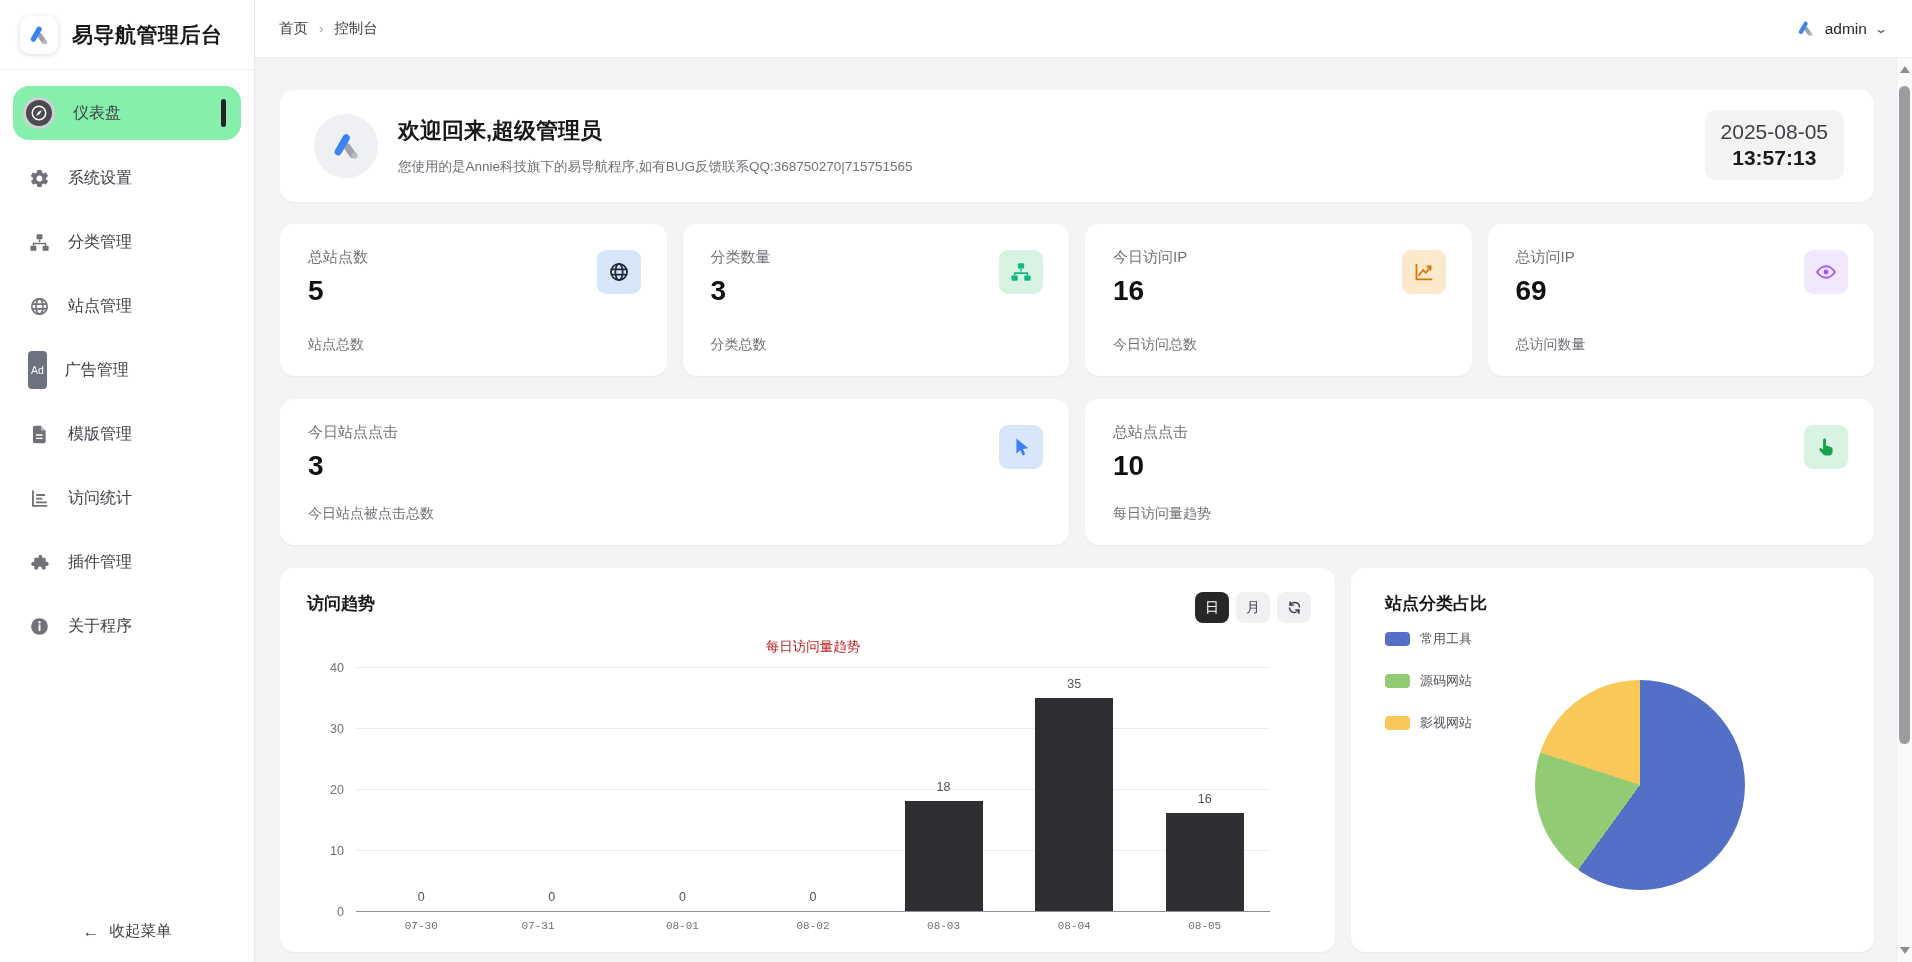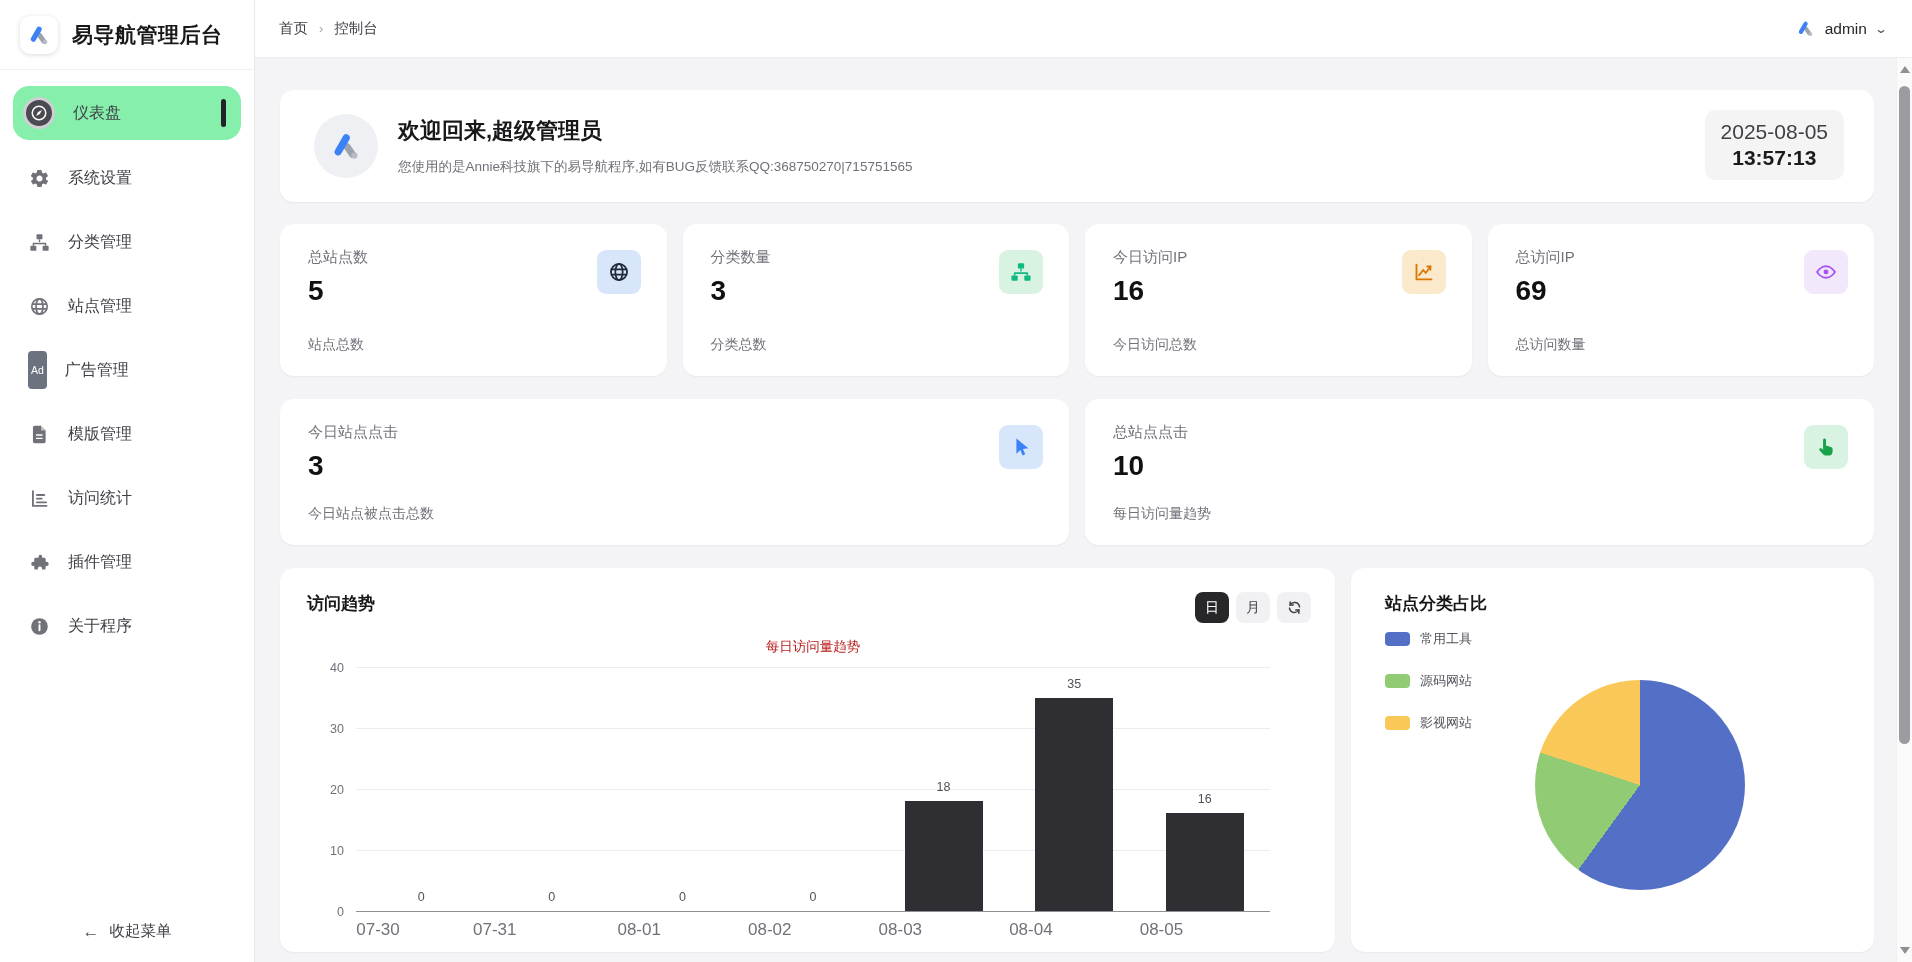--- a/index.html
+++ b/index.html
@@ -70,21 +70,21 @@
   .tbtn { width:34px; height:31px; border-radius:8px; border:none; font-size:14px; display:flex; align-items:center; justify-content:center; cursor:pointer; font-family:inherit; }
   .tbtn.dark { background:#27272a; color:#fff; }
   .tbtn.light { background:#f1f1f3; color:#3f3f46; }
   .tbtn svg { width:15px; height:15px; }
 
   .chart-title { position:absolute; left:76px; top:70px; width:914px; text-align:center; font-size:13.5px; color:#b91c1c; }
   #plot { position:absolute; left:76px; top:100px; width:914px; height:244px; }
   .gridline { position:absolute; left:0; right:0; height:1px; background:#ececef; }
   .gridline.base { background:#8f8f95; }
   .ytick { position:absolute; left:-52px; width:40px; text-align:right; font-size:12.5px; color:#71717a; transform:translateY(-50%); }
-  .xtick { position:absolute; top:252px; width:130px; text-align:left; font-size:17px; color:#71717a; }
+  .xtick { position:absolute; top:252px; width:130px; text-align:center; font-size:11px; color:#71717a;font-family:Liberation Mono, monospace; }
   .bar { position:absolute; bottom:1px; background:#2f2f33; }
   .bar-label { position:absolute; width:130px; text-align:center; font-size:12.5px; color:#52525b; }
 
   
   .legend { position:absolute; left:34px; top:62px; display:flex; flex-direction:column; gap:24px; }
   .legend-item { display:flex; align-items:center; gap:10px; cursor:pointer; }
   .legend-swatch { width:25px; height:14px; border-radius:4px; }
   .legend-label { font-size:13px; color:#52525b; }
   #pie { position:absolute; left:184px; top:112px; width:210px; height:210px; border-radius:50%; }
 

